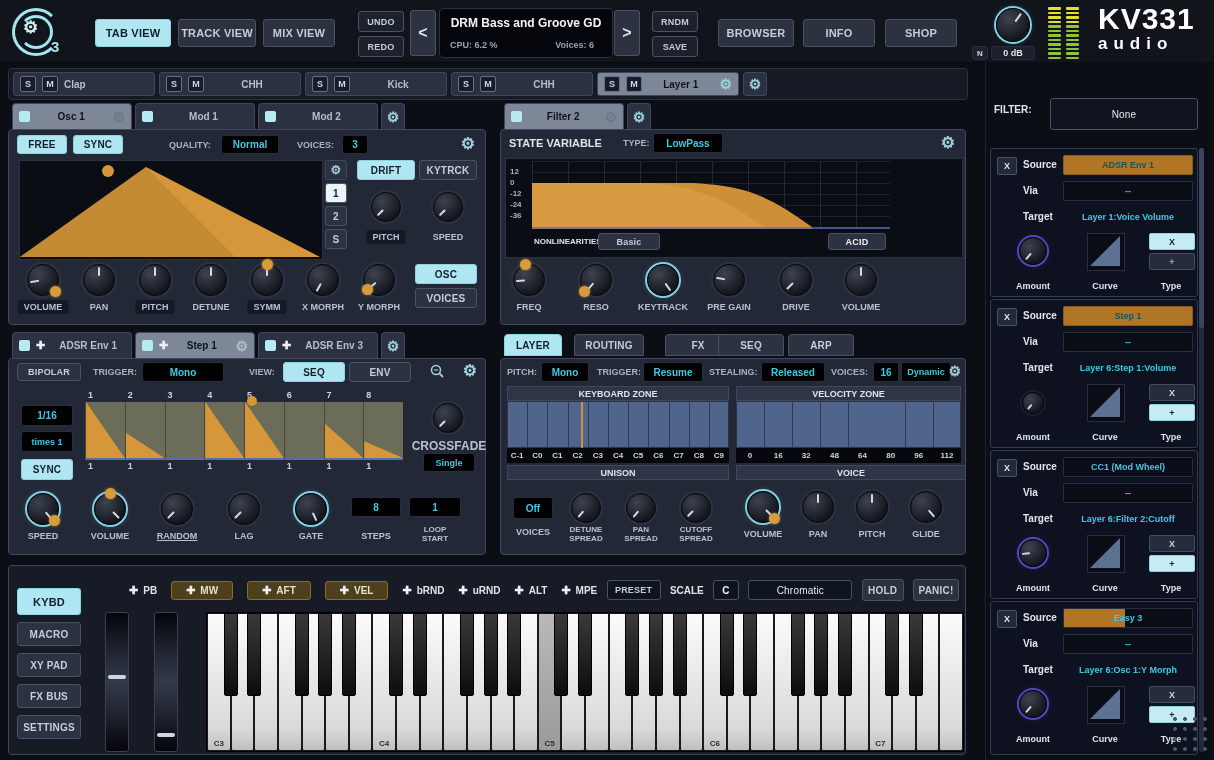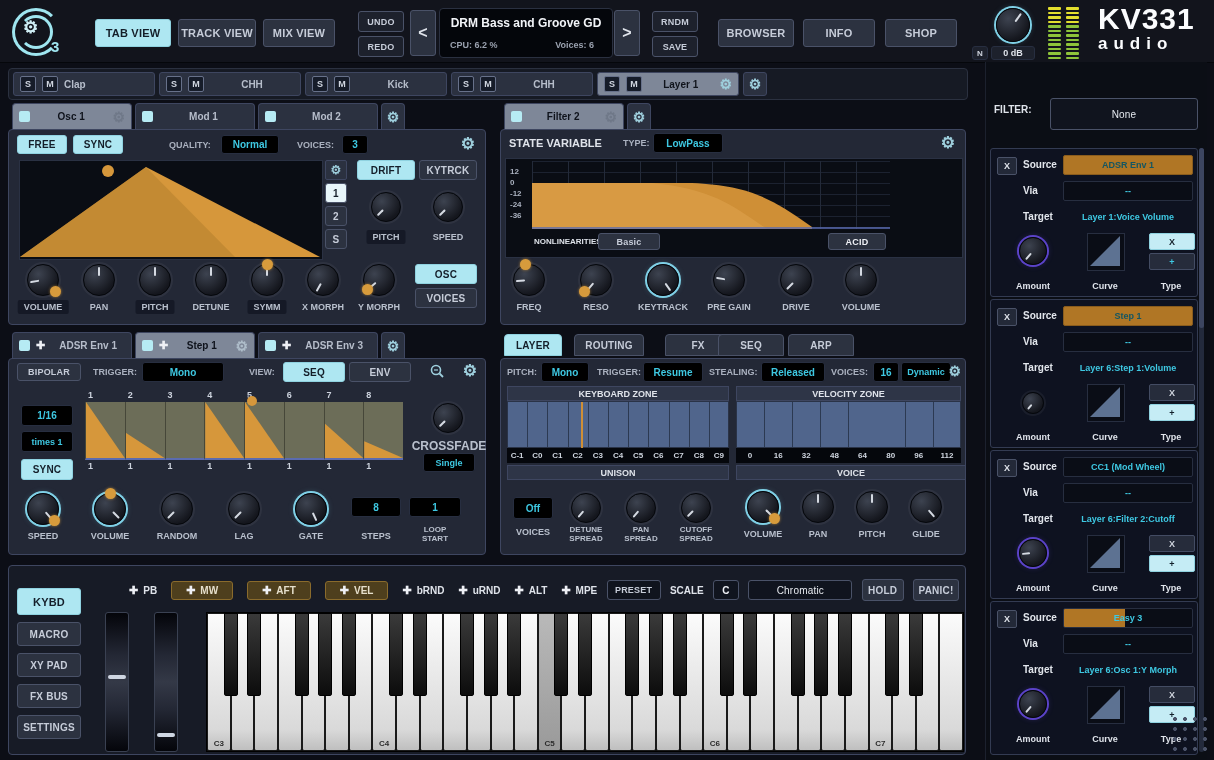--- a/index.html
+++ b/index.html
@@ -388,21 +388,21 @@
         </span>
       <span class="klbl" style="left:34px;top:172px;">SPEED</span>
       <span class="knob ring" style="left:85px;top:134px;--rot:135deg;">
           <i></i>
           <b class="kdot" style="left:10px;top:-6px;"></b>
         </span>
       <span class="klbl" style="left:101px;top:172px;">VOLUME</span>
       <span class="knob" style="left:152px;top:134px;--rot:-135deg;">
           <i></i>
         </span>
-      <span class="klbl" style="left:168px;top:172px;">RANDOM</span>
+      <span class="klbl" style="left:168px;top:172px;text-decoration:underline;">RANDOM</span>
       <span class="knob" style="left:219px;top:134px;--rot:-135deg;">
           <i></i>
         </span>
       <span class="klbl" style="left:235px;top:172px;">LAG</span>
       <span class="knob ring" style="left:286px;top:134px;--rot:155deg;">
           <i></i>
         </span>
       <span class="klbl" style="left:302px;top:172px;">GATE</span>
       <div class="valbox" style="left:342px;top:138px;width:50px;height:20px;">8</div>
       <span class="klbl" style="left:367px;top:172px;">STEPS</span>

